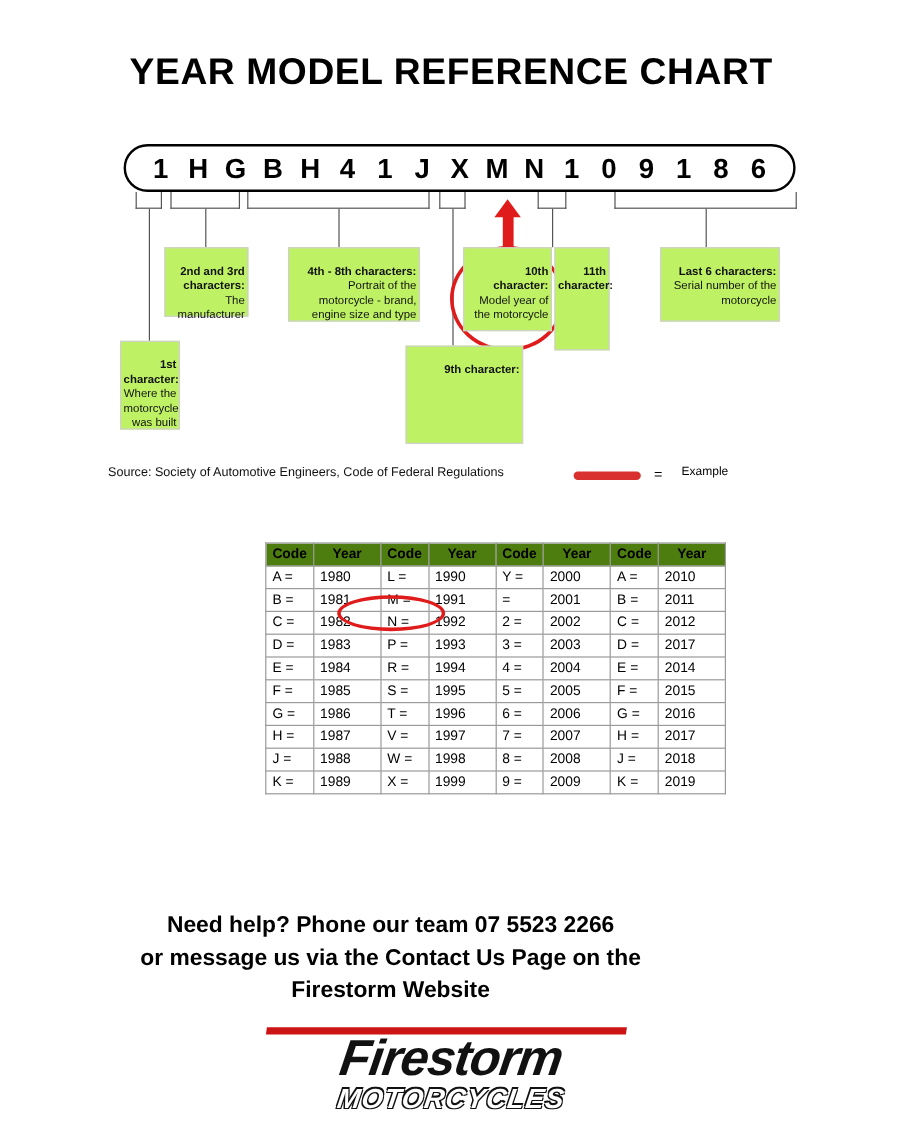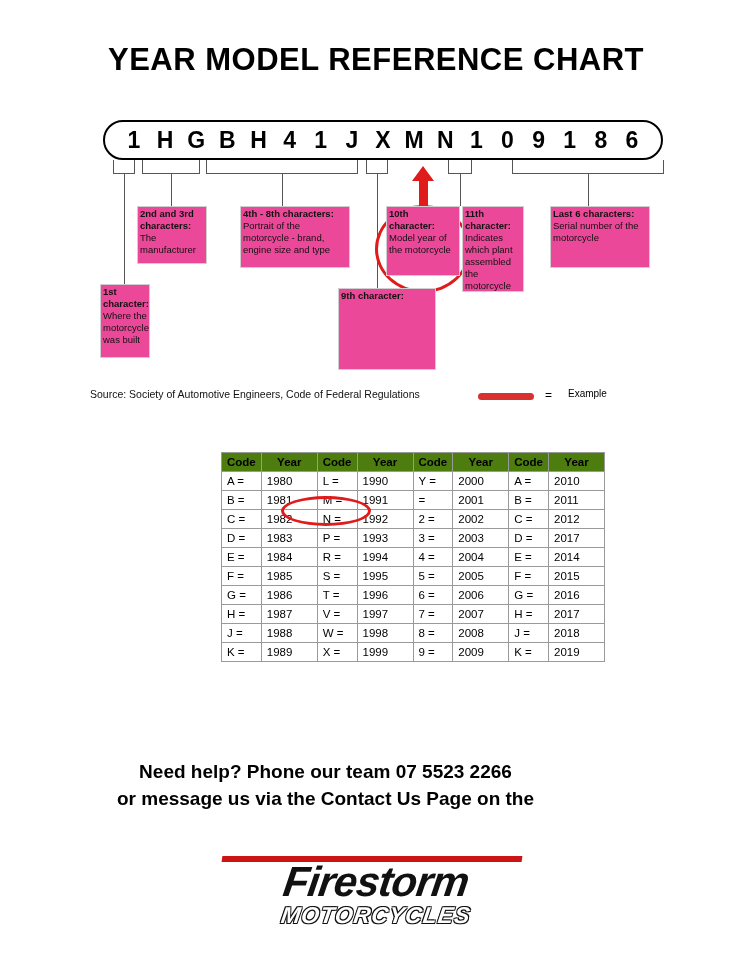--- a/index.html
+++ b/index.html
@@ -62,27 +62,27 @@
   }
   .vline {
     position: absolute;
     border-left: 1px solid #555;
     box-sizing: border-box;
   }
 
   
   .callout {
     position: absolute;
-    background: #ec4899;
+    background: #bef264;
     border: 1px solid #cfcfcf;
     box-sizing: border-box;
     font-size: 9.5px;
     line-height: 12px;
-    text-align: left;
-    padding: 1px 2px;
+    text-align: right;
+    padding: 14px 2px;
     color: #111;
   }
   .callout b { font-weight: bold; }
 
   
   .red-ellipse {
     position: absolute;
     border: 3px solid #e01b1b;
     border-radius: 50%;
     box-sizing: border-box;
@@ -288,23 +288,22 @@
 
 <div class="callout" style="top:288px; left:338px; width:98px; height:82px;">
   <b>9th character:</b>
 </div>
 
 <div class="callout" style="top:206px; left:386px; width:74px; height:70px;">
   <b>10th character:</b>
   <div>Model year of the motorcycle</div>
 </div>
 
-<div class="callout" style="top:206px; left:462px; width:62px; height:86px;">
+<div class="callout" style="top:206px; left:462px; width:46px; height:86px;">
   <b>11th character:</b>
-  <div>Indicates which plant assembled the motorcycle</div>
 </div>
 
 <div class="callout" style="top:206px; left:550px; width:100px; height:62px;">
   <b>Last 6 characters:</b>
   <div>Serial number of the motorcycle</div>
 </div>
 
 <div class="source">Source:  Society of Automotive Engineers, Code of Federal Regulations</div>
 <div class="legend-bar"></div>
 <div class="legend-eq">=</div>
@@ -425,20 +424,21 @@
       <td class="year">2019</td>
     </tr>
   </tbody>
 </table>
 
 <div class="red-ellipse table-ellipse"></div>
 
 <div class="footer">
   <div>Need help?  Phone our team 07 5523 2266</div>
   <div>or message us via the Contact Us Page on the</div>
+  <div>Firestorm Website</div>
 </div>
 
 <div class="logo-wrap">
   <div class="logo-stripe" style="top:-2px; left:26px; width:300px; height:6px;"></div>
   <div class="logo-main">Firestorm</div>
   <div class="logo-bar"></div>
   <div class="logo-sub">MOTORCYCLES</div>
 </div>
 
 </body></html>

